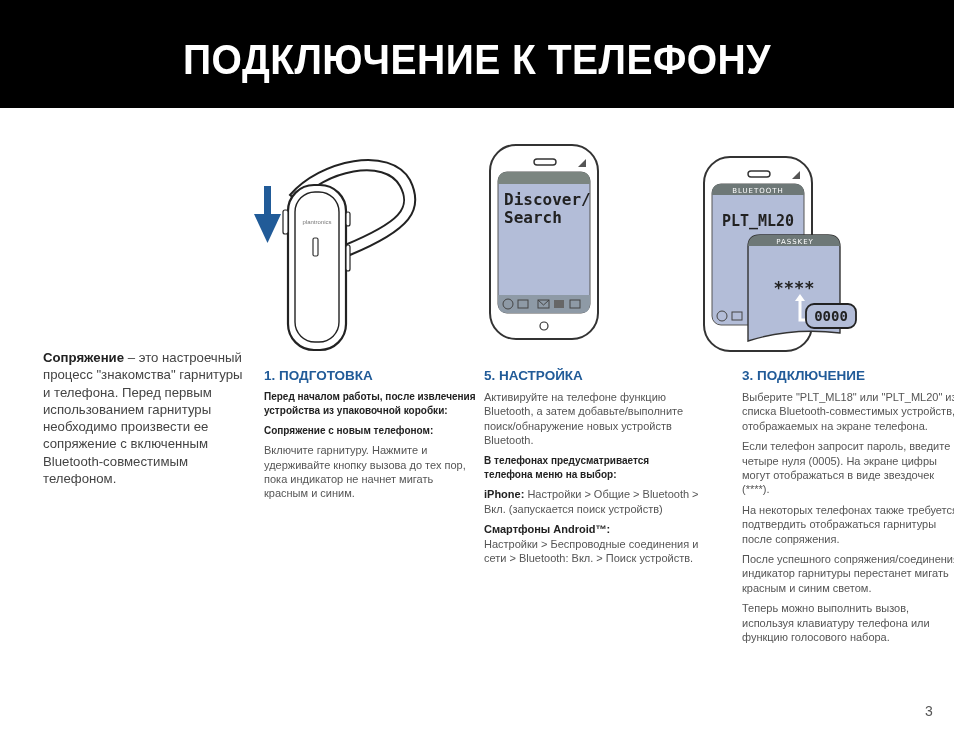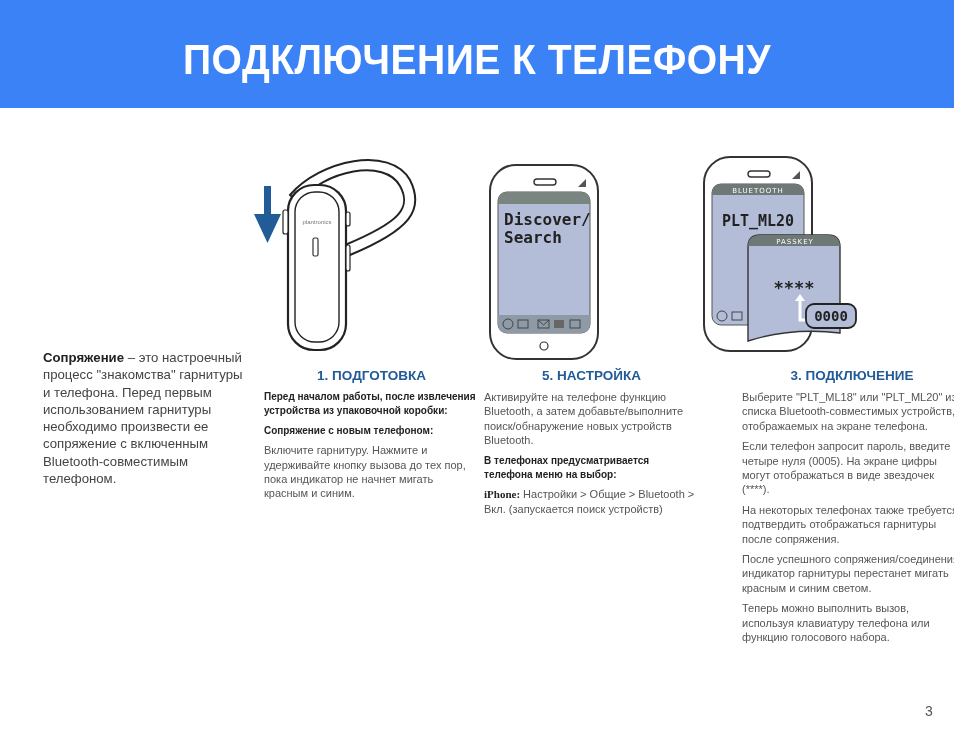--- a/index.html
+++ b/index.html
@@ -1,37 +1,37 @@
 <!DOCTYPE html>
 <html><head>
 <meta charset="utf-8">
 <style>
   * { margin:0; padding:0; box-sizing:border-box; }
   html, body { width:954px; height:738px; background:#ffffff; overflow:hidden; }
   body { position:relative; font-family:"Liberation Sans", sans-serif; color:#333; }
 
-  .header { position:absolute; left:0; top:0; width:954px; height:108px; background:#3b82f6; }
+  .header { position:absolute; left:0; top:0; width:954px; height:108px; background:#000000; }
   .header-title { position:absolute; left:0; right:0; top:36px; text-align:center;
     color:#ffffff; font-weight:bold; font-size:42px; letter-spacing:0.5px;
     font-family:"Liberation Sans", sans-serif; transform:scaleX(0.93); }
 
   .illus { position:absolute; }
   .illus svg { display:block; }
 
   .intro { position:absolute; left:43px; top:349px; width:205px; font-size:13.2px; line-height:17.3px; color:#444; }
   .intro b { color:#222; }
 
   .col { position:absolute; top:368px; width:215px; font-size:11px; line-height:14.4px; color:#555; }
   .col1 { left:264px; }
   .col2 { left:484px; }
   .col3 { left:742px; width:220px; }
-  .step-title { color:#215b98; font-weight:bold; font-size:13.5px; line-height:16px; margin-bottom:6px;text-align:center; }
+  .step-title { color:#215b98; font-weight:bold; font-size:13.5px; line-height:16px; margin-bottom:6px; }
   .sub-bold { color:#222; font-weight:bold; font-size:10px; line-height:14.4px; margin-bottom:5px; }
   .para { margin-bottom:6px; }
-  .inline-b { color:#222; font-weight:bold;font-family:Liberation Serif, serif; }
+  .inline-b { color:#222; font-weight:bold; }
 
   .page-number { position:absolute; left:925px; top:703px; font-size:14px; color:#555; }
 </style>
 </head>
 <body>
 
 <div class="header">
   <div class="header-title">ПОДКЛЮЧЕНИЕ К ТЕЛЕФОНУ</div>
 </div>
 
@@ -52,21 +52,21 @@
 
     <rect x="63" y="88" width="5" height="18" rx="1.5" fill="#fff" stroke="#333" stroke-width="1.2"></rect>
   </svg>
 
   <svg style="position:absolute; left:4px; top:36px;" width="28" height="58" viewBox="0 0 28 58">
     <rect x="10" y="0" width="7" height="30" fill="#215b98"></rect>
     <polygon points="0,28 27,28 13.5,57" fill="#215b98"></polygon>
   </svg>
 </div>
 
-<div class="illus" style="left:488px; top:163px;">
+<div class="illus" style="left:488px; top:143px;">
   <svg width="112" height="198" viewBox="0 0 112 198">
     <rect x="2" y="2" width="108" height="194" rx="26" ry="26" fill="#fff" stroke="#333" stroke-width="2"></rect>
     <rect x="46" y="16" width="22" height="6" rx="3" fill="#fff" stroke="#333" stroke-width="1.4"></rect>
     <polygon points="90,24 98,24 98,16" fill="#555"></polygon>
     <rect x="10" y="29" width="92" height="141" rx="9" ry="9" fill="#b3bdd8" stroke="#555" stroke-width="1"></rect>
     <path d="M10 38 Q10 29 19 29 L93 29 Q102 29 102 38 L102 41 L10 41 Z" fill="#7b8580"></path>
     <path d="M10 152 L102 152 L102 161 Q102 170 93 170 L19 170 Q10 170 10 161 Z" fill="#8e9aa6"></path>
     <circle cx="20" cy="161" r="5" fill="none" stroke="#444" stroke-width="1"></circle>
     <rect x="30" y="157" width="10" height="8" fill="none" stroke="#444" stroke-width="1"></rect>
     <rect x="50" y="157" width="11" height="8" fill="none" stroke="#444" stroke-width="1"></rect>
@@ -113,20 +113,24 @@
   <div class="para">Включите гарнитуру. Нажмите и удерживайте кнопку вызова до тех пор, пока индикатор не начнет мигать красным и синим.</div>
 </div>
 
 <div class="col col2">
   <div class="step-title">5. НАСТРОЙКА</div>
   <div class="para">Активируйте на телефоне функцию Bluetooth, а затем добавьте/выполните поиск/обнаружение новых устройств Bluetooth.</div>
   <div class="sub-bold">В телефонах предусматривается телефона меню на выбор:</div>
   <div class="para">
     <span class="inline-b">iPhone:</span><span> Настройки &gt; Общие &gt; Bluetooth &gt; Вкл. (запускается поиск устройств)</span>
   </div>
+  <div class="para">
+    <div class="inline-b">Смартфоны Android™:</div>
+    <div>Настройки &gt; Беспроводные соединения и сети &gt; Bluetooth: Вкл. &gt; Поиск устройств.</div>
+  </div>
 </div>
 
 <div class="col col3">
   <div class="step-title">3. ПОДКЛЮЧЕНИЕ</div>
   <div class="para">Выберите "PLT_ML18" или "PLT_ML20" из списка Bluetooth-совместимых устройств, отображаемых на экране телефона.</div>
   <div class="para">Если телефон запросит пароль, введите четыре нуля (0005). На экране цифры могут отображаться в виде звездочек (****).</div>
   <div class="para">На некоторых телефонах также требуется подтвердить отображаться гарнитуры после сопряжения.</div>
   <div class="para">После успешного сопряжения/соединения индикатор гарнитуры перестанет мигать красным и синим светом.</div>
   <div class="para">Теперь можно выполнить вызов, используя клавиатуру телефона или функцию голосового набора.</div>
 </div>

